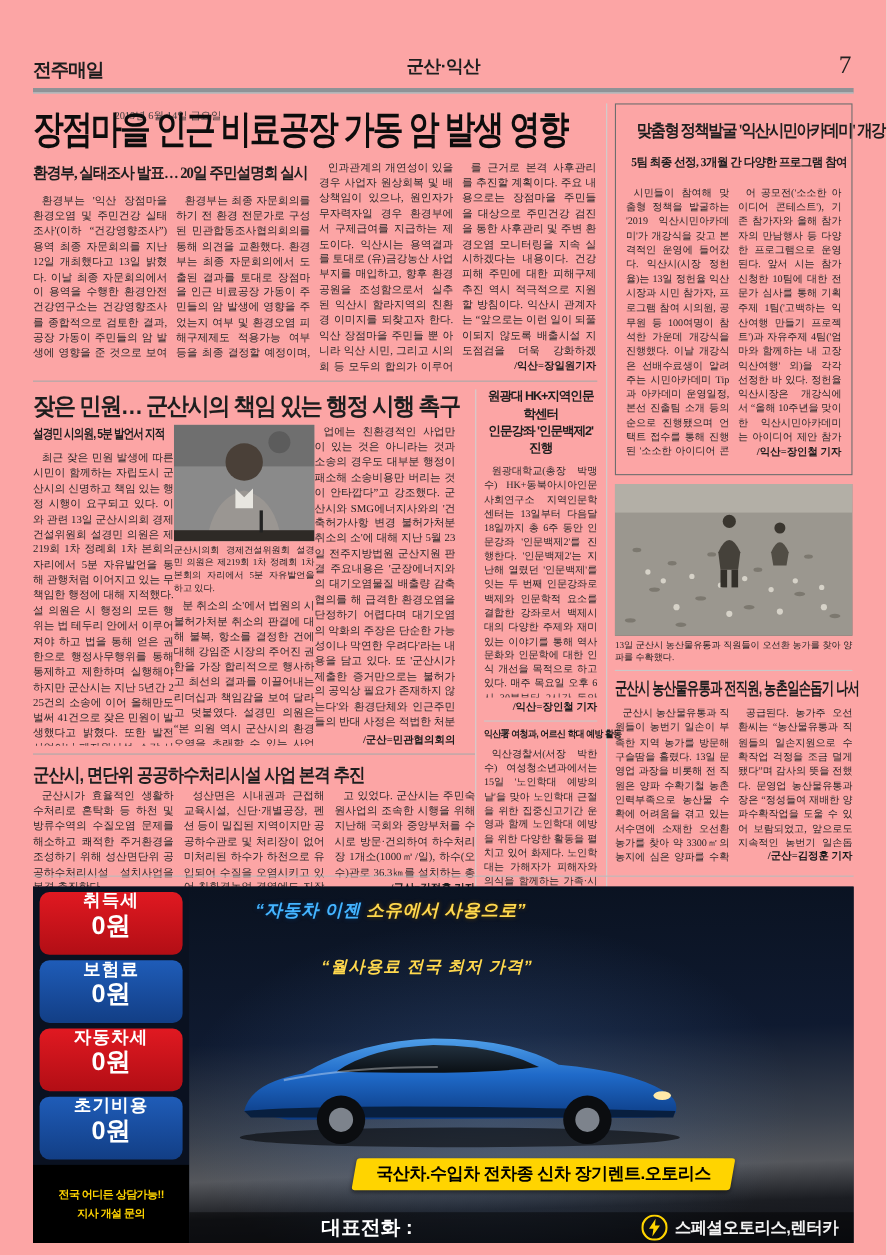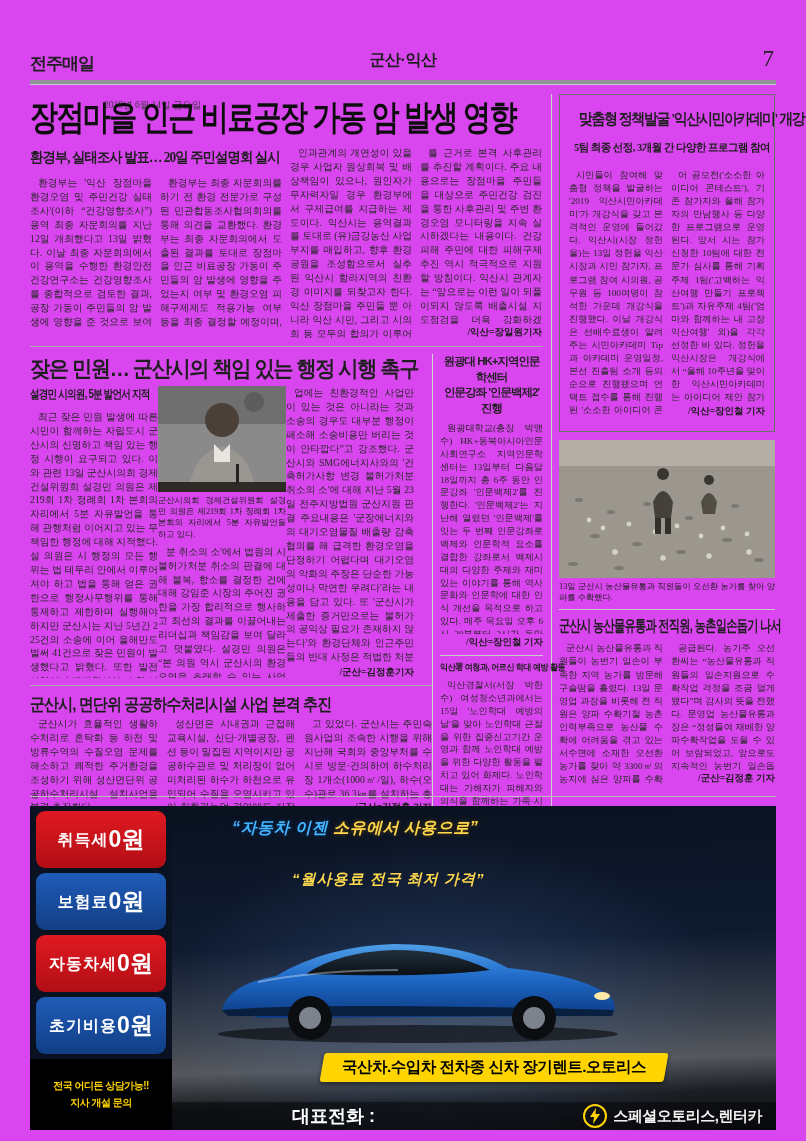--- a/index.html
+++ b/index.html
@@ -1,16 +1,16 @@
 <!DOCTYPE html>
 <html><head>
 <meta charset="utf-8">
 <style>
   html,body{margin:0;padding:0;background:#e9e9e9;}
-  .page{position:relative;width:806px;height:1141px;background:#d946ef;margin:0 auto;overflow:hidden;
+  .page{position:relative;width:806px;height:1141px;background:#fca5a5;margin:0 auto;overflow:hidden;
         font-family:"Liberation Serif","DejaVu Serif",serif;color:#1e1e1e;text-decoration:underline;}
   
   .masthead{position:absolute;top:50px;left:30px;width:746px;height:26px;}
   .paper-name{position:absolute;left:0;top:2px;font-family:"Liberation Sans",sans-serif;font-weight:900;font-size:17px;letter-spacing:-1px;}
   .issue-date{position:absolute;left:74px;top:9px;font-size:9.5px;color:#3c3c3c;margin-top:40px;}
   .section-title{position:absolute;left:0;right:0;top:0;text-align:center;font-family:"Liberation Sans",sans-serif;font-weight:900;font-size:16px;letter-spacing:-0.5px;}
   .page-number{position:absolute;right:2px;top:-4px;font-size:23px;color:#222;}
   .head-rule{position:absolute;top:80px;left:30px;width:746px;height:4px;background:#8f9296;border-bottom:1px solid #c9cbce;}
   
   .content{position:absolute;top:94px;left:30px;width:746px;display:flex;}
@@ -62,21 +62,21 @@
       radial-gradient(circle at 60% 55%, #cfccc4 2px, transparent 3px),
       radial-gradient(circle at 80% 25%, #bdb9b1 2px, transparent 3px),
       linear-gradient(180deg,#a8a49c 0%,#94908a 40%,#7e7a74 100%);}
   .nongsan-headline{height:24px;font-family:"Liberation Sans",sans-serif;font-weight:900;font-size:16px;letter-spacing:-1px;margin-top:6px;transform:scaleX(0.70);}
   .nongsan-cols{display:flex;gap:8px;margin-top:2px;}
   .ncol{width:104px;height:142px;overflow:hidden;font-size:9.2px;line-height:1.42;text-align:justify;word-break:break-all;text-indent:7px;color:#282828;}
   
   .ad-rule{position:absolute;top:796px;left:30px;width:746px;border-top:1px solid #bbb;}
   .ad{position:absolute;top:806px;left:30px;width:746px;height:324px;display:flex;background:#0c1322;}
   .ad-side{width:142px;background:#0a1120;display:flex;flex-direction:column;}
-  .price-box{margin:5px 6px 0 6px;height:57px;border-radius:9px;display:flex;flex-direction:row;align-items:center;justify-content:center;color:#fff;font-family:"Liberation Sans",sans-serif;}
+  .price-box{margin:5px 6px 0 6px;height:57px;border-radius:9px;display:flex;flex-direction:column;align-items:center;justify-content:flex-start;color:#fff;font-family:"Liberation Sans",sans-serif;}
   .price-box .lbl{font-size:16px;font-weight:900;letter-spacing:1px;line-height:1.1;}
   .price-box .val{font-size:23px;font-weight:900;line-height:1.1;}
   .box-red{background:linear-gradient(180deg,#e01921,#b20e15);}
   .box-blue{background:linear-gradient(180deg,#1f5cb8,#123e85);}
   .contact-box{flex:1;margin-top:5px;background:#000;display:flex;flex-direction:column;align-items:center;justify-content:center;gap:3px;}
   .contact-box div{color:#ffd400;font-family:"Liberation Sans",sans-serif;font-weight:900;font-size:10px;letter-spacing:-0.5px;text-align:right;}
   .ad-main{flex:1;position:relative;overflow:hidden;
     background:radial-gradient(ellipse at 45% 62%, rgba(90,140,210,0.25), transparent 60%),
                linear-gradient(178deg,#0a1220 0%,#0f1a30 42%,#39404c 66%,#55575c 78%,#1b1d22 88%,#101218 100%);}
   .slogan-1{position:absolute;top:12px;left:60px;font-family:"Liberation Sans",sans-serif;font-weight:900;font-style:italic;font-size:16px;letter-spacing:0.5px;}
@@ -155,21 +155,21 @@
                     <path d="M56 58 L64 66 L72 58 L72 76 L56 76 Z" fill="#e8e6e0"></path>
                     <rect x="0" y="96" width="128" height="10" fill="#2e2a26"></rect>
                     <rect x="78" y="78" width="3" height="20" fill="#222"></rect>
                   </svg>
                 </div>
                 <div class="caption">군산시의회 경제건설위원회 설경민 의원은 제219회 1차 정례회 1차 본회의 자리에서 5분 자유발언을 하고 있다.</div>
                 <div class="body-txt" style="height:142px;">분 취소의 소'에서 법원의 시 불허가처분 취소의 판결에 대해 불복, 항소를 결정한 건에 대해 강임준 시장의 주어진 권한을 가장 합리적으로 행사하고 최선의 결과를 이끌어내는 리더십과 책임감을 보여 달라고 덧붙였다. 설경민 의원은 “본 의원 역시 군산시의 환경오염을 초래할 수 있는 사업 할 수만 있으면 소송을 통해서라도 못하게 해야 한다고 생각하지만 현실은 정부가 지원하고 장려하는 사</div>
               </div>
               <div class="mcol">
                 <div class="body-txt" style="height:278px;">업에는 친환경적인 사업만이 있는 것은 아니라는 것과 소송의 경우도 대부분 행정이 패소해 소송비용만 버리는 것이 안타깝다”고 강조했다. 군산시와 SMG에너지사와의 '건축허가사항 변경 불허가처분 취소의 소'에 대해 지난 5월 23일 전주지방법원 군산지원 판결 주요내용은 '군장에너지와의 대기오염물질 배출량 감축협의를 해 급격한 환경오염을 단정하기 어렵다며 대기오염의 악화의 주장은 단순한 가능성이나 막연한 우려다'라는 내용을 담고 있다. 또 '군산시가 제출한 증거만으로는 불허가의 공익상 필요가 존재하지 않는다'와 환경단체와 인근주민들의 반대 사정은 적법한 처분사유가 존재하지 않는다'에 따라서 처분은 위법하며 SMG에너지사의 손을 들어줬다. 이에 시는 법원의 1심 판결에 대해 항소 여부를 고심한 끝에 6월 10일 최종적으로 항소를 결정하고 향후 2심 결과를 기다리고 있다. 이와 함께 소송 당사자인 SMG에너지사도 1천억원이 넘는 손해가 예상돼 사업주의 손해배상 청구 등 추가 법적 대응으로 이어질 것으로 보여 향후 결과에 관심이 집중되고 있다.</div>
-                <div class="byline">/군산=김정훈기자</div>
+                <div class="byline">/군산=민관협의회의</div>
               </div>
             </div>
           </div>
 
           <div class="hdiv"></div>
 
           <div>
             <div class="sewage-headline cond">군산시, 면단위 공공하수처리시설 사업 본격 추진</div>
             <div class="sewage-cols">
               <div class="body-txt scol">군산시가 효율적인 생활하수처리로 혼탁화 등 하천 및 방류수역의 수질오염 문제를 해소하고 쾌적한 주거환경을 조성하기 위해 성산면단위 공공하수처리시설 설치사업을 본격 추진한다.</div>

